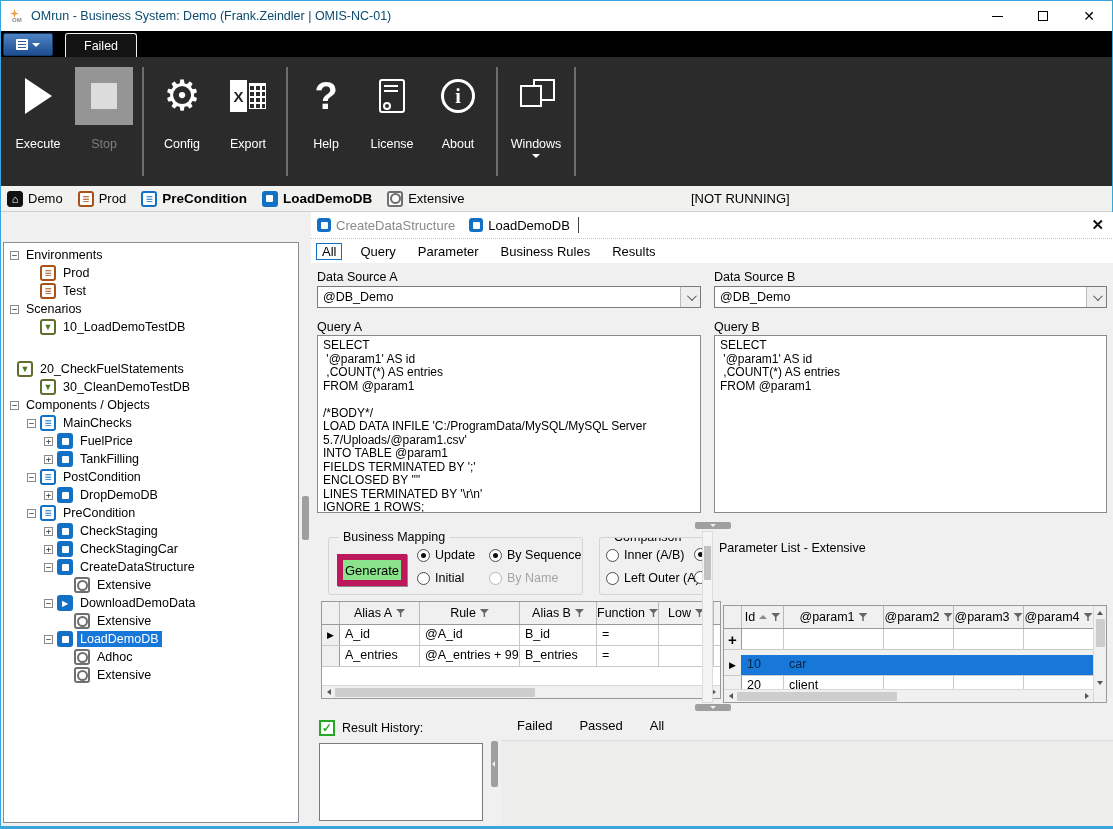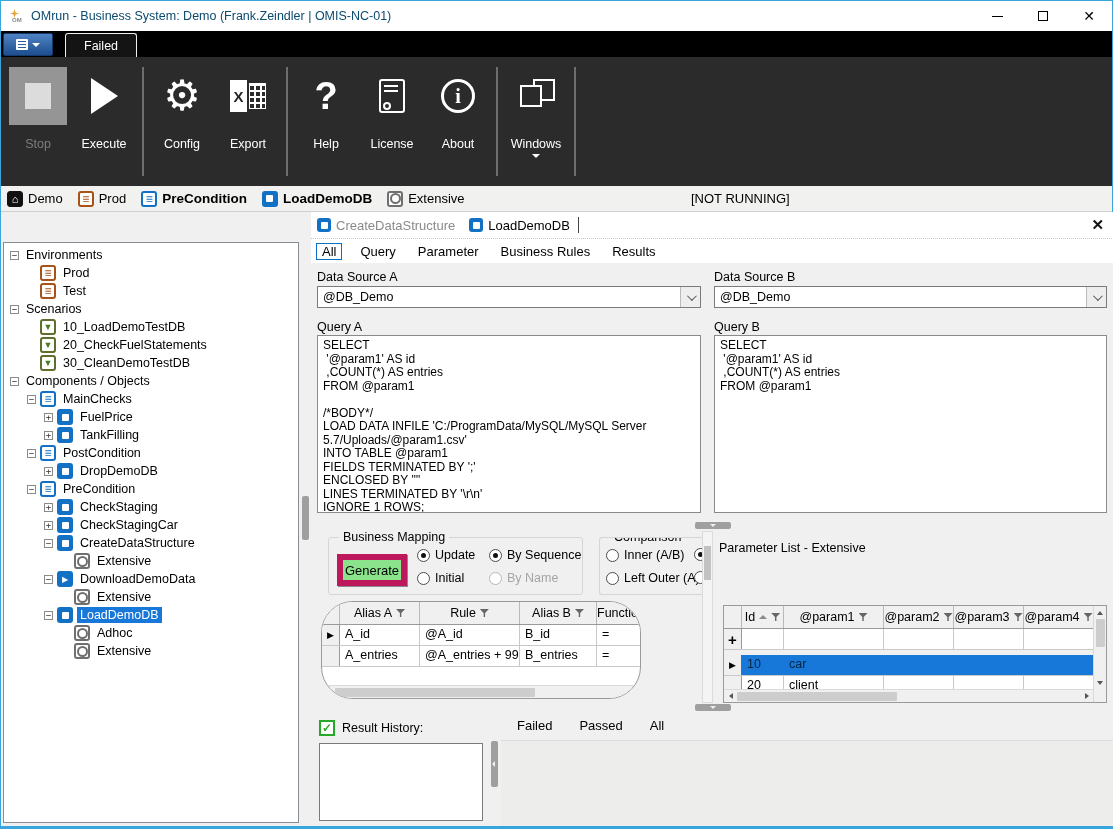--- a/index.html
+++ b/index.html
@@ -190,33 +190,33 @@
 
   <div id="ribbon-tabs">
     <div id="menu-button">
       <span class="pg"></span>
       <span class="drop-arrow"></span>
     </div>
     <div id="start-tab">Failed</div>
   </div>
 
   <div id="ribbon">
+      <div class="rbtn">
+        <div class="icon-zone">
+          <span class="i-play"></span>
+        </div>
+        <span class="rlabel">Execute</span>
+      </div>
       <div class="rbtn disabled">
         <div class="icon-zone">
           <span class="i-stopwrap">
             <span class="i-stopsq"></span>
           </span>
         </div>
         <span class="rlabel">Stop</span>
-      </div>
-      <div class="rbtn">
-        <div class="icon-zone">
-          <span class="i-play"></span>
-        </div>
-        <span class="rlabel">Execute</span>
       </div>
       <div class="rsep"></div>
       <div class="rbtn">
         <div class="icon-zone">
           <span class="i-gear">⚙</span>
         </div>
         <span class="rlabel">Config</span>
       </div>
       <div class="rbtn">
         <div class="icon-zone">
@@ -304,21 +304,21 @@
         </div>
         <div class="trow" style="padding-left: 6px;">
           <span class="exp">−</span>
           <span class="tlab">Scenarios</span>
         </div>
         <div class="trow" style="padding-left: 23px;">
           <span class="exp-sp"></span>
           <span class="ti ti-scenario"></span>
           <span class="tlab">10_LoadDemoTestDB</span>
         </div>
-        <div class="trow" style="padding-left: 23px;">
+        <div class="trow" style=" margin-top: 24px;">
           <span class="exp-sp"></span>
           <span class="ti ti-scenario"></span>
           <span class="tlab">20_CheckFuelStatements</span>
         </div>
         <div class="trow" style="padding-left: 23px;">
           <span class="exp-sp"></span>
           <span class="ti ti-scenario"></span>
           <span class="tlab">30_CleanDemoTestDB</span>
         </div>
         <div class="trow" style="padding-left: 6px;">
@@ -509,21 +509,21 @@
         <div id="cmp-right">
             <div class="radio-row" style="left: 94px; top: 10px;">
               <span class="radio checked"></span>
             </div>
             <div class="radio-row" style="left: 94px; top: 33px;">
               <span class="radio"></span>
             </div>
           </div>
       </div>
 
-      <div class="grid" style="left:10px;top:70px;width:320px;height:98px;border-radius:32px;">
+      <div class="grid" style="left:10px;top:70px;width:400px;height:98px;">
         <div class="ghead" id="map-head">
             <div class="gh ind" style="width: 18px;"></div>
             <div class="gh" style="width: 80px;">
               <span>Alias A</span>
               <span class="funnel"></span>
             </div>
             <div class="gh" style="width: 100px;">
               <span>Rule</span>
               <span class="funnel"></span>
             </div>

